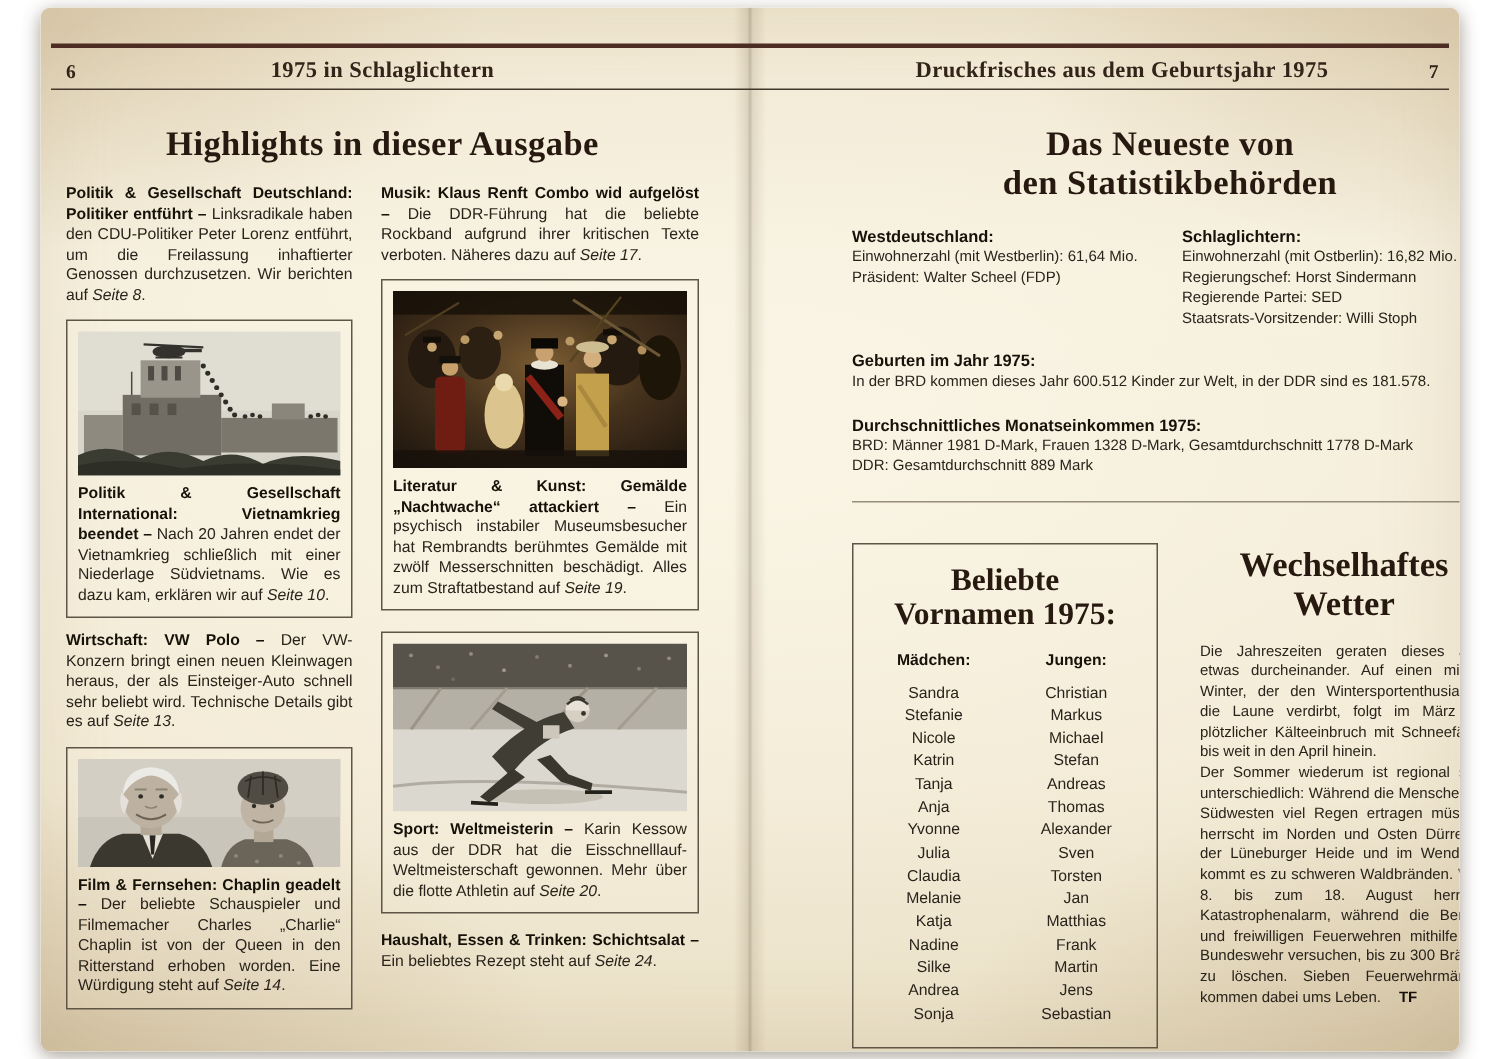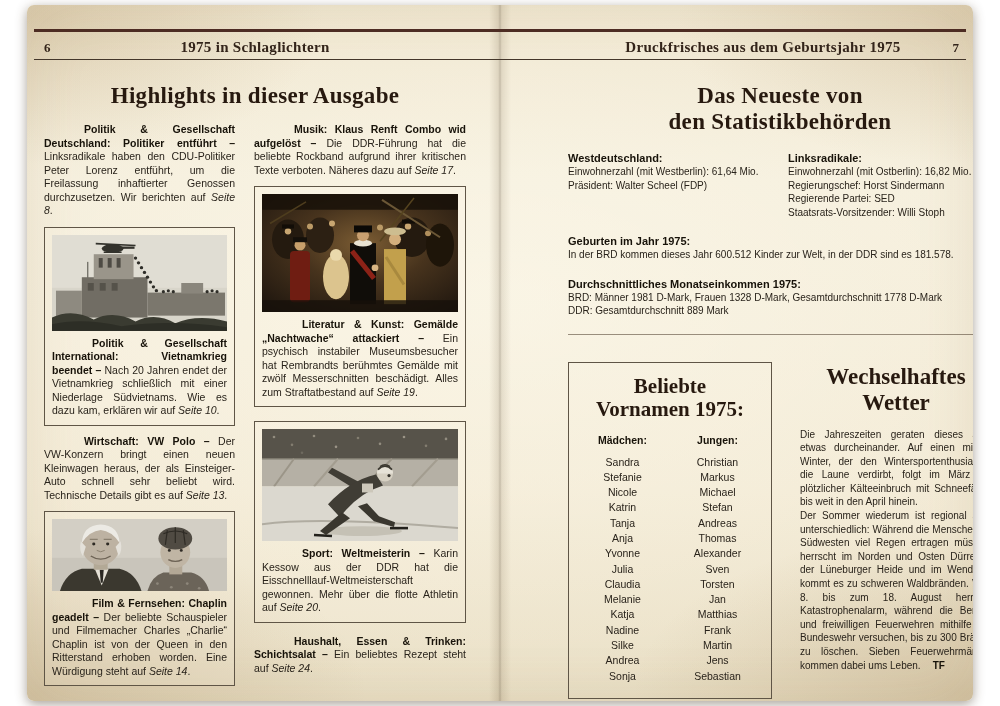--- a/index.html
+++ b/index.html
@@ -22,34 +22,34 @@
     background:linear-gradient(90deg, rgba(90,68,38,0) 0%, rgba(90,68,38,0.14) 42%, rgba(58,42,22,0.26) 50%, rgba(90,68,38,0.12) 58%, rgba(90,68,38,0) 100%); }
 
   .topbar   { position:absolute; left:7px; right:7px; top:24px; height:3px; background:#4d2c23; }
   .headrule { position:absolute; left:7px; right:7px; top:54px; height:1px; background:#43362a; }
 
   .pagenum { position:absolute; top:35px; font:bold 13px "Liberation Serif", serif; color:#33241a; }
   .pn-l { left:17px; }
   .pn-r { right:14px; }
   .runhead { position:absolute; top:34px; text-align:center; font:bold 15px "Liberation Serif", serif; color:#33241a; letter-spacing:0.3px; }
   .rh-l { left:17px;  width:422px; }
-  .rh-r { left:524px; width:424px; }
+  .rh-r { left:509px; width:424px; }
 
   .page { position:absolute; top:62px; }
   .page-l { left:17px;  width:422px; }
   .page-r { left:541px; width:424px; }
 
   h1.ptitle { font:bold 23px/26px "Liberation Serif", serif; color:#27190f; text-align:center; letter-spacing:0.3px; margin:16px 0 14px; }
 
   .cols { display:flex; gap:19px; }
   .col-1 { width:191px; }
   .col-2 { width:212px; }
 
   .art { font:10.5px/13.5px "Liberation Sans", sans-serif; color:#29231b; text-align:justify; hyphens:auto; margin:0 0 9px; }
-  .art b { color:#171209;margin-left:40px; }
+  .art b { color:#171209; }
   .art .ref { font-style:italic; }
   .fbox { border:1px solid #5f5546; padding:7px; margin:0 0 9px; background:rgba(255,250,238,0.15); }
   .fbox .art { margin:0; }
   .photo { display:block; width:100%; margin:0 0 6px; }
   .ph-saigon    { height:96px;  }
   .ph-nachtwache{ height:118px; }
   .ph-chaplin   { height:72px;  }
   .ph-skater    { height:112px; }
   .box-r3 { margin-top:14px; }
   .art-r4 { margin-top:12px; }
@@ -271,21 +271,21 @@
     <div class="page page-r">
       <h1 class="ptitle"><span>Das Neueste von</span><br><span>den Statistikbehörden</span></h1>
 
       <div class="stats">
         <div class="scol-w">
           <div class="stat-title">Westdeutschland:</div>
           <div class="stat-line">Einwohnerzahl (mit Westberlin): 61,64 Mio.</div>
           <div class="stat-line">Präsident: Walter Scheel (FDP)</div>
         </div>
         <div class="scol-e">
-          <div class="stat-title">Linksradikale:</div>
+          <div class="stat-title">Schlaglichtern:</div>
           <div class="stat-line">Einwohnerzahl (mit Ostberlin): 16,82 Mio.</div>
           <div class="stat-line">Regierungschef: Horst Sindermann</div>
           <div class="stat-line">Regierende Partei: SED</div>
           <div class="stat-line">Staatsrats-Vorsitzender: Willi Stoph</div>
         </div>
       </div>
 
       <div class="block">
         <div class="stat-title">Geburten im Jahr 1975:</div>
         <div class="stat-line">In der BRD kommen dieses Jahr 600.512 Kinder zur Welt, in der DDR sind es 181.578.</div>

